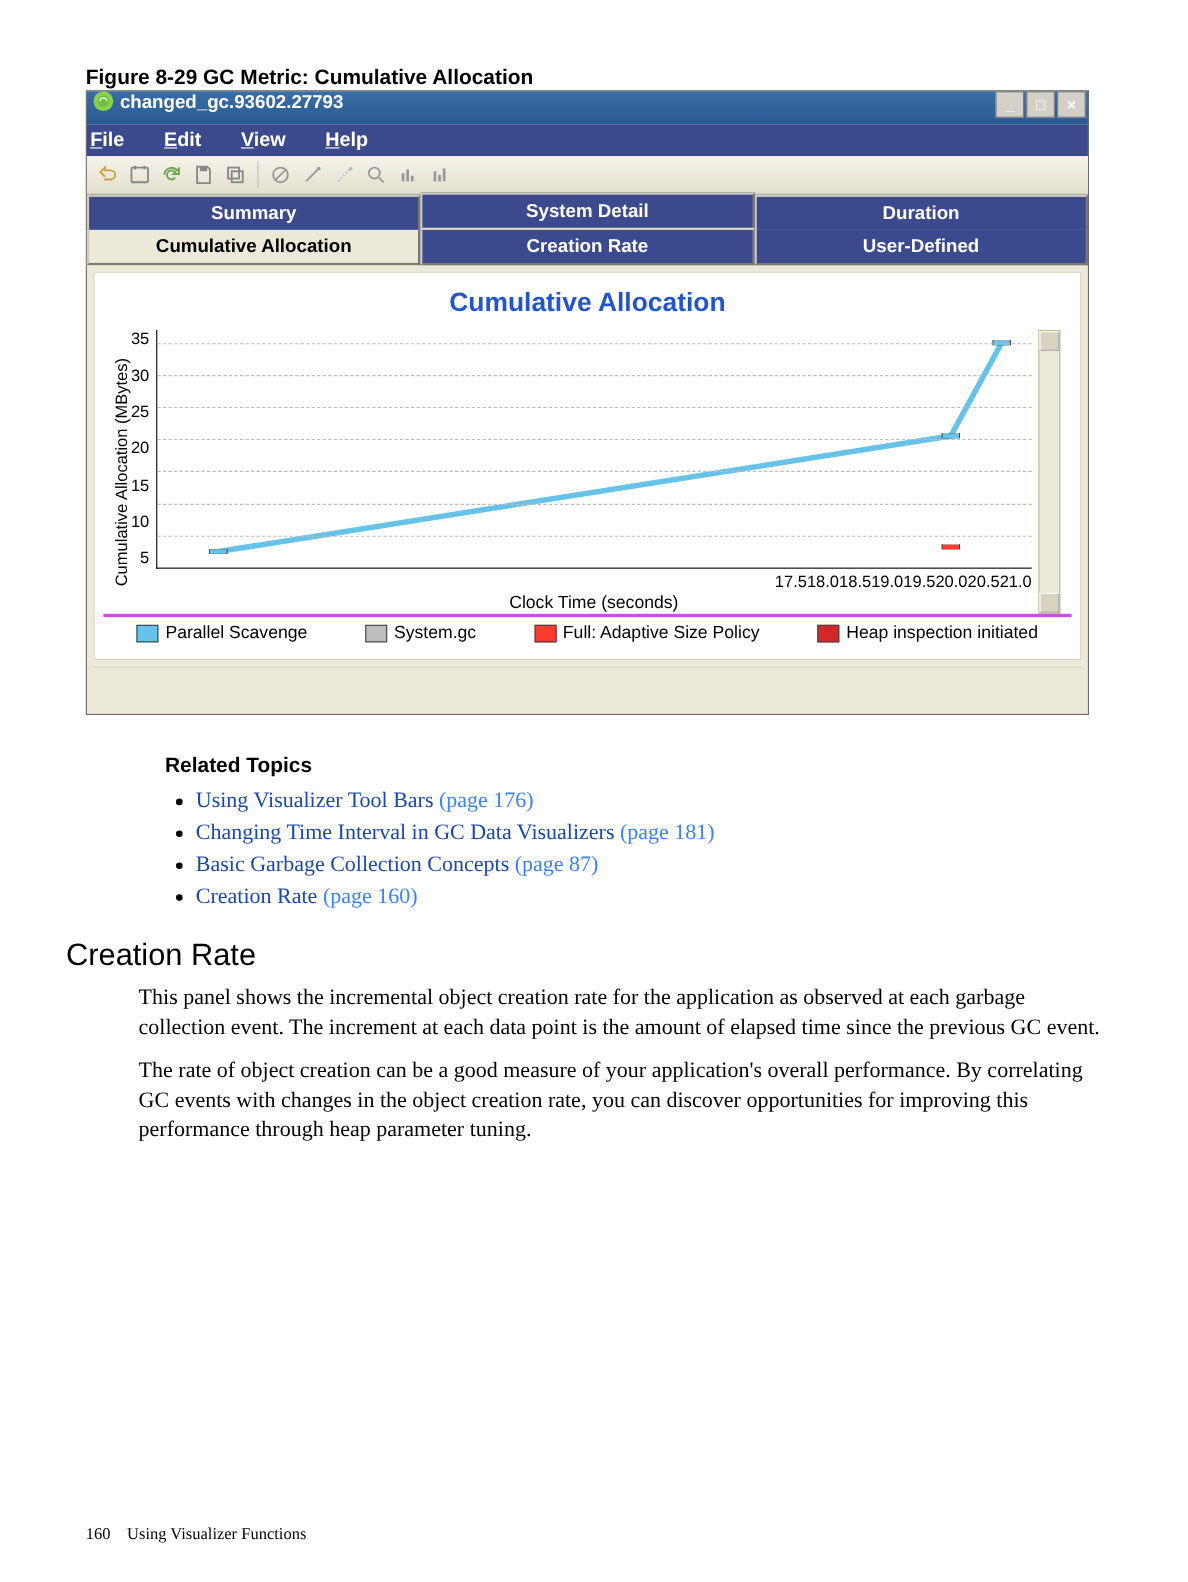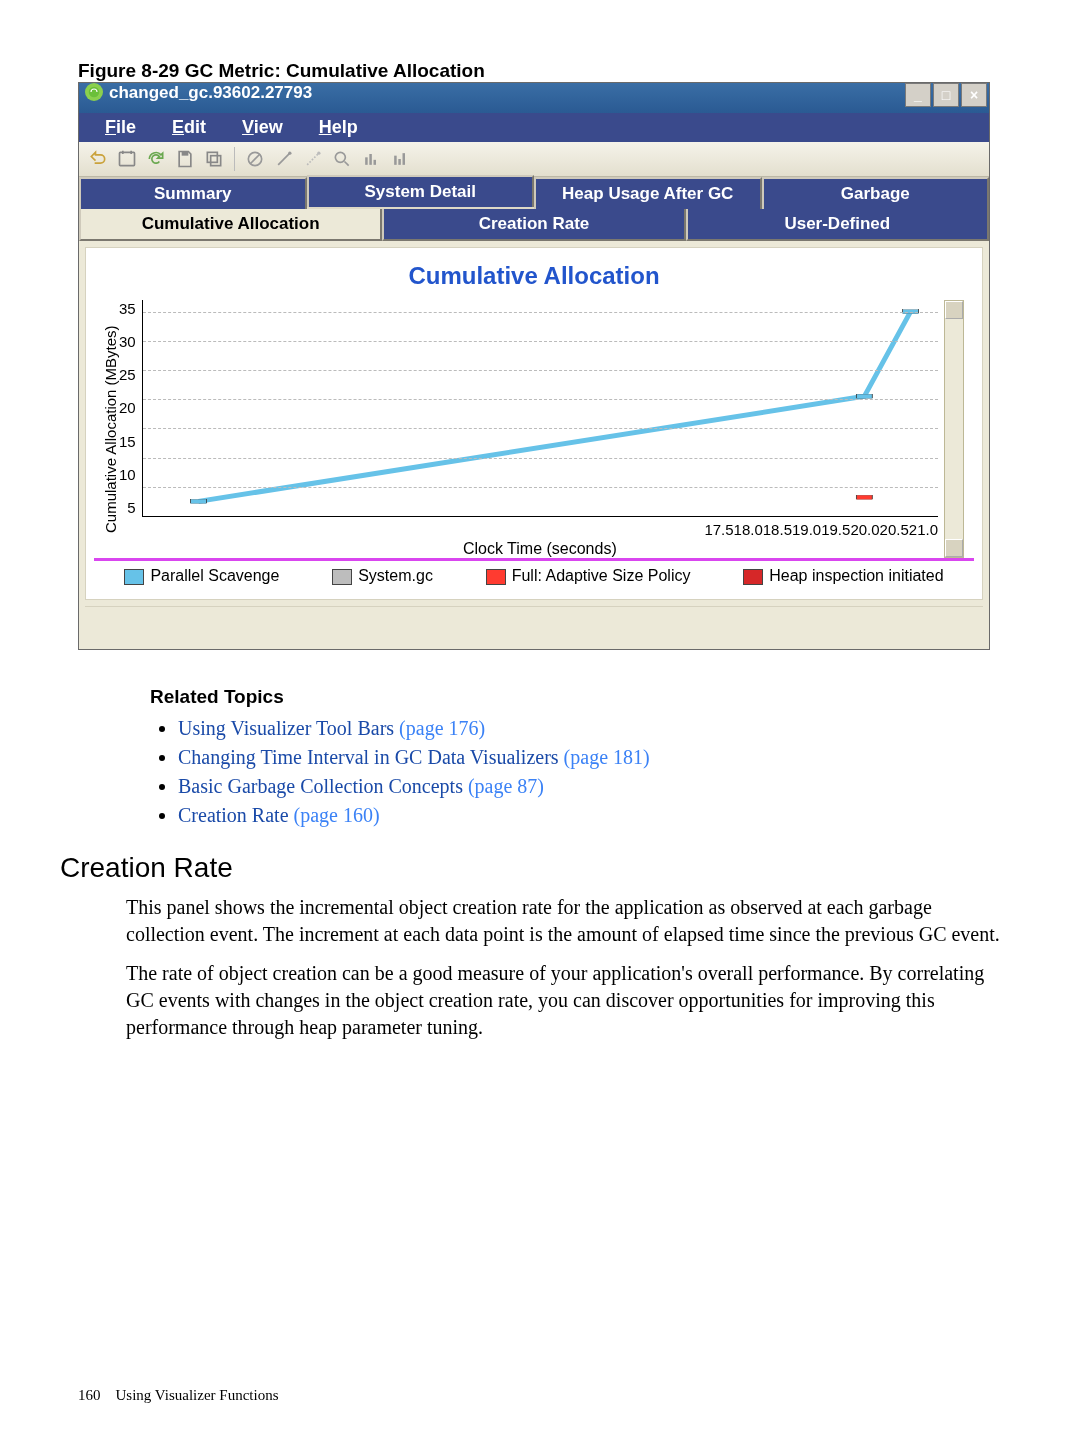--- a/index.html
+++ b/index.html
@@ -5,21 +5,21 @@
   html,body{margin:0;padding:0;background:#fff;font-family:"Georgia","Times New Roman",serif;color:#000}
   .page{width:1080px;height:1438px;box-sizing:border-box;padding:60px 78px 40px 78px;position:relative}
   .fig-caption{font-family:Arial,Helvetica,sans-serif;font-weight:bold;font-size:19px;margin-bottom:0}
   .window{width:910px;border:1px solid #6a6a6a;background:#ece9d8;font-family:Tahoma,Arial,sans-serif;font-size:16px;color:#000}
   .titlebar{display:flex;align-items:flex-start;height:30px;background:linear-gradient(#3a6ea5,#2a5a93);color:#fff;font-weight:bold;padding:0 2px 0 6px}
   .titlebar .tb-icon{width:18px;height:18px;border-radius:50%;background:#8bd04e;margin-right:6px;display:inline-flex;align-items:center;justify-content:center}
   .titlebar .tb-icon svg{width:12px;height:12px}
   .tb-title{flex:1;font-size:17px}
   .tb-controls{display:flex;gap:2px}
   .tb-btn{width:24px;height:22px;background:#d4d0c8;border:1px solid #7a7a7a;display:flex;align-items:center;justify-content:center;font-family:Arial;font-size:14px;font-weight:bold}
-  .menubar{display:flex;gap:36px;padding:4px 26px;background:#3a4a8c;color:#fff;font-weight:bold;font-size:18px}
+  .menubar{display:flex;gap:36px;padding:4px 3px;background:#3a4a8c;color:#fff;font-weight:bold;font-size:18px}
   .menubar span{position:relative}
   .menubar span::first-letter{text-decoration:underline}
   .toolbar{display:flex;align-items:center;padding:4px 6px;background:linear-gradient(#f5f3ea,#e3dfce);border-bottom:1px solid #bcb8a6;gap:3px}
   .tool{width:26px;height:26px;display:flex;align-items:center;justify-content:center;color:#777}
   .tool svg{width:20px;height:20px}
   .tool-sep{width:1px;height:24px;background:#bbb;margin:0 4px}
   .tabs{display:flex;background:#ded9c7}
   .tab{flex:1;text-align:center;padding:5px 0;background:#3a4a8c;color:#fff;font-weight:bold;font-size:17px;border:2px outset #cfcabb;border-bottom:none}
   .tab.raised{position:relative;top:-2px}
   .tabs2{display:flex;background:#ded9c7}
@@ -148,22 +148,21 @@
             <rect x="5" y="8" width="3" height="11" fill="#999"></rect>
             <rect x="10" y="12" width="3" height="7" fill="#999"></rect>
             <rect x="15" y="5" width="3" height="14" fill="#999"></rect>
           </svg>
         </div>
     </div>
 
     <div class="tabs">
       <div class="tab">Summary</div>
       <div class="tab raised">System Detail</div>
-      <div class="tab">Heap Usage After GC</div>
-      <div class="tab">Garbage</div>
+      <div class="tab">Duration</div>
     </div>
     <div class="tabs2">
       <div class="tab2 active">Cumulative Allocation</div>
       <div class="tab2">Creation Rate</div>
       <div class="tab2">User-Defined</div>
     </div>
 
     <div class="chart-area">
       <div class="chart-title">Cumulative Allocation</div>
       <div class="plot-wrap">

